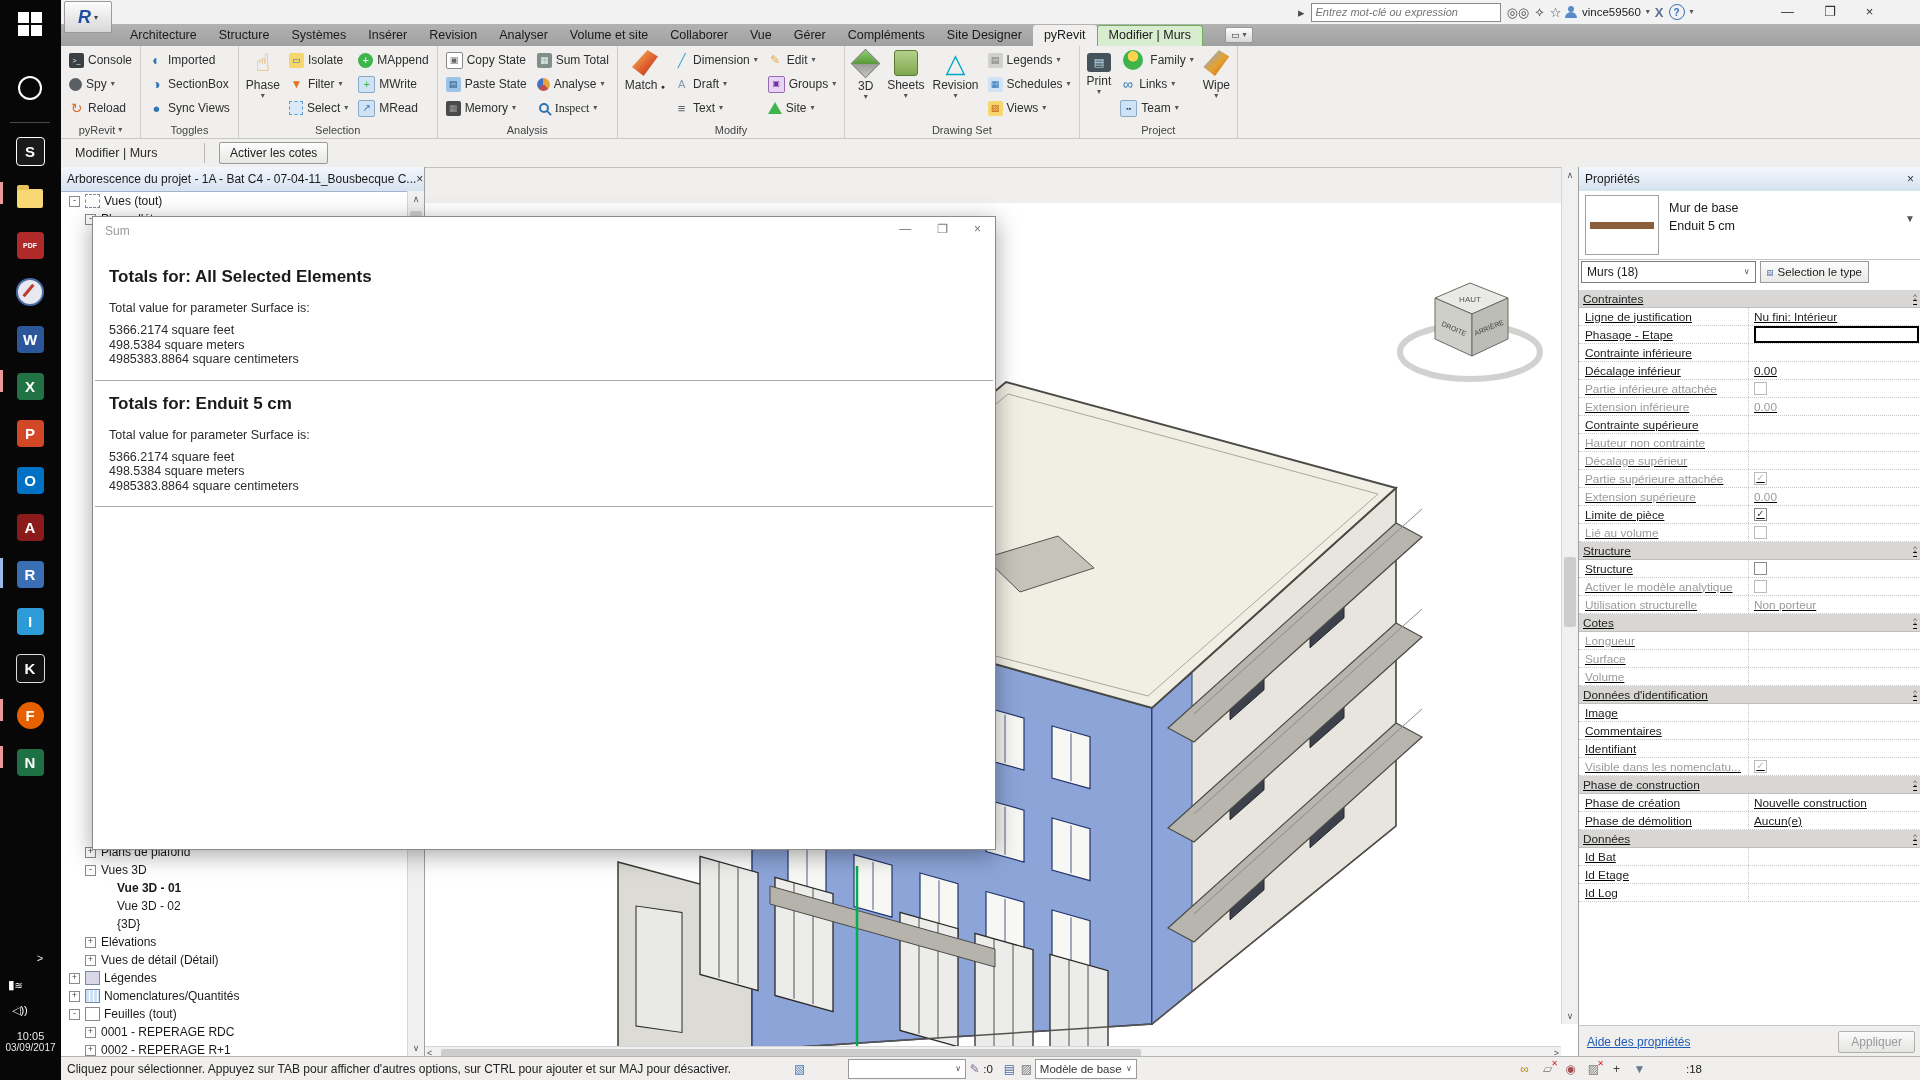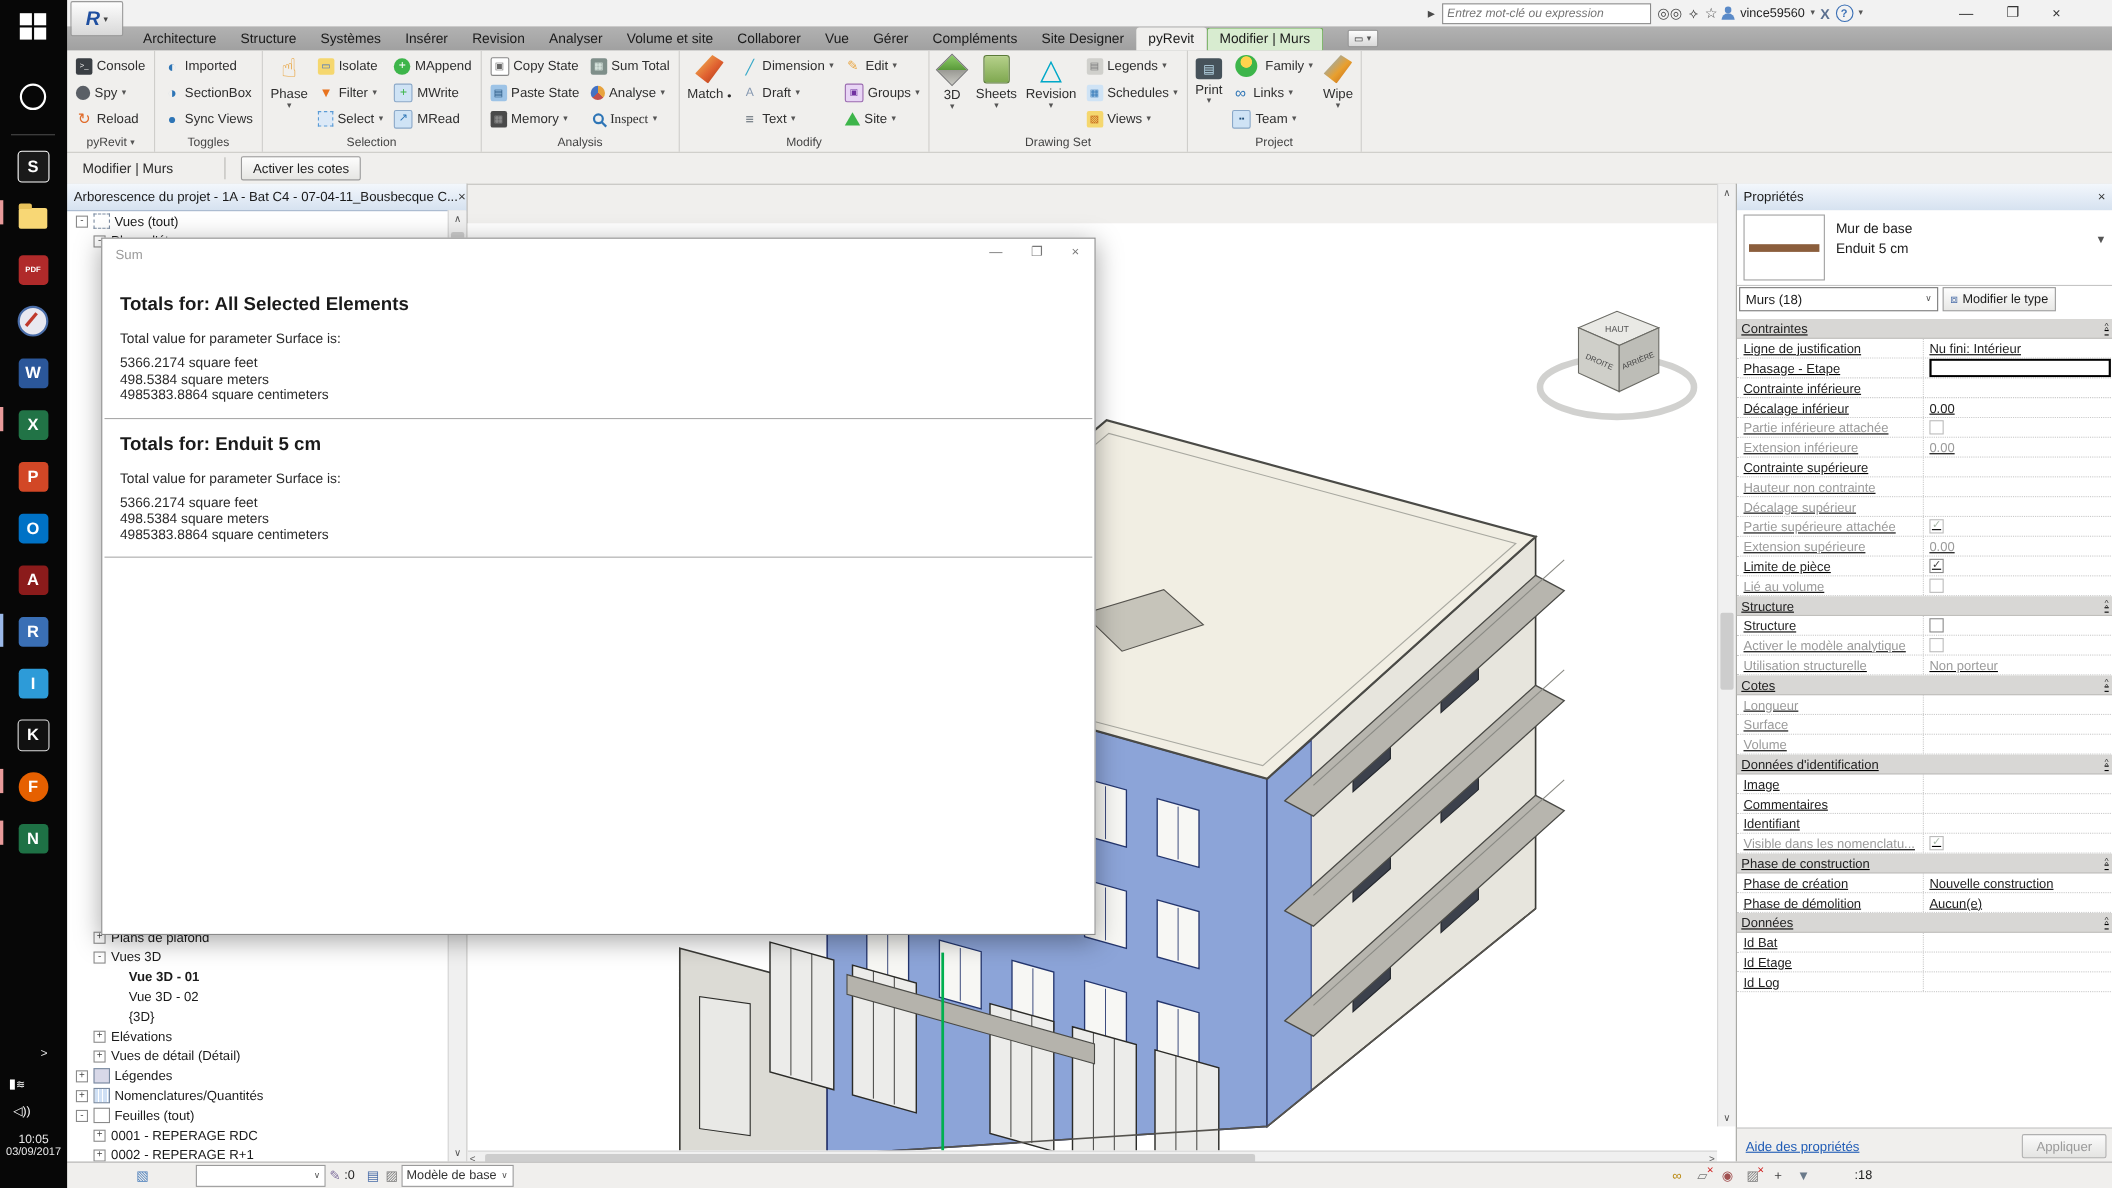--- a/index.html
+++ b/index.html
@@ -766,21 +766,21 @@
         <div id="type-variant">Enduit 5 cm</div>
         <div id="type-caret">▼</div>
       </div>
       <div id="sel-row">
         <div id="sel-combo">
           <span>Murs (18)</span>
             <span class="caret">∨</span>
         </div>
         <button id="edit-type">
           <span style="color:#4a6da8;font-size:11px;">⧈</span>
-          <span>Modifier le type</span>
+          <span>Selection le type</span>
         </button>
       </div>
       <div id="pgrid">
           <div class="psec">
             <span>Contraintes</span>
             <span class="chev">^<br>^</span>
           </div>
           <div class="prow">
             <div class="plabel">Ligne de justification</div>
             <div class="pval">Nu fini: Intérieur</div>
@@ -930,20 +930,21 @@
             <div class="pval"></div>
           </div>
         </div>
       <div id="props-bottom">
         <span id="help-link">Aide des propriétés</span>
         <button id="apply-btn">Appliquer</button>
       </div>
     </div>
 
     <div id="statusbar" class="abs">
+      <span id="status-hint">Cliquez pour sélectionner. Appuyez sur TAB pour afficher d'autres options, sur CTRL pour ajouter et sur MAJ pour désactiver.</span>
       <span class="sico" style="margin-left:60px;color:#4a7ebb;">▧</span>
       <div class="scombo" style="width:108px;margin-left:40px;">
         <span></span>
           <span class="caret">∨</span>
       </div>
       <span class="sico" style="color:#7a6a9a;">✎</span>
       <span style="font-size:11.5px;">:0</span>
       <span class="sico" style="margin-left:8px;color:#4a6da8;">▤</span>
       <span class="sico" style="color:#7a7a7a;">▨</span>
       <div class="scombo" style="width:92px;">

